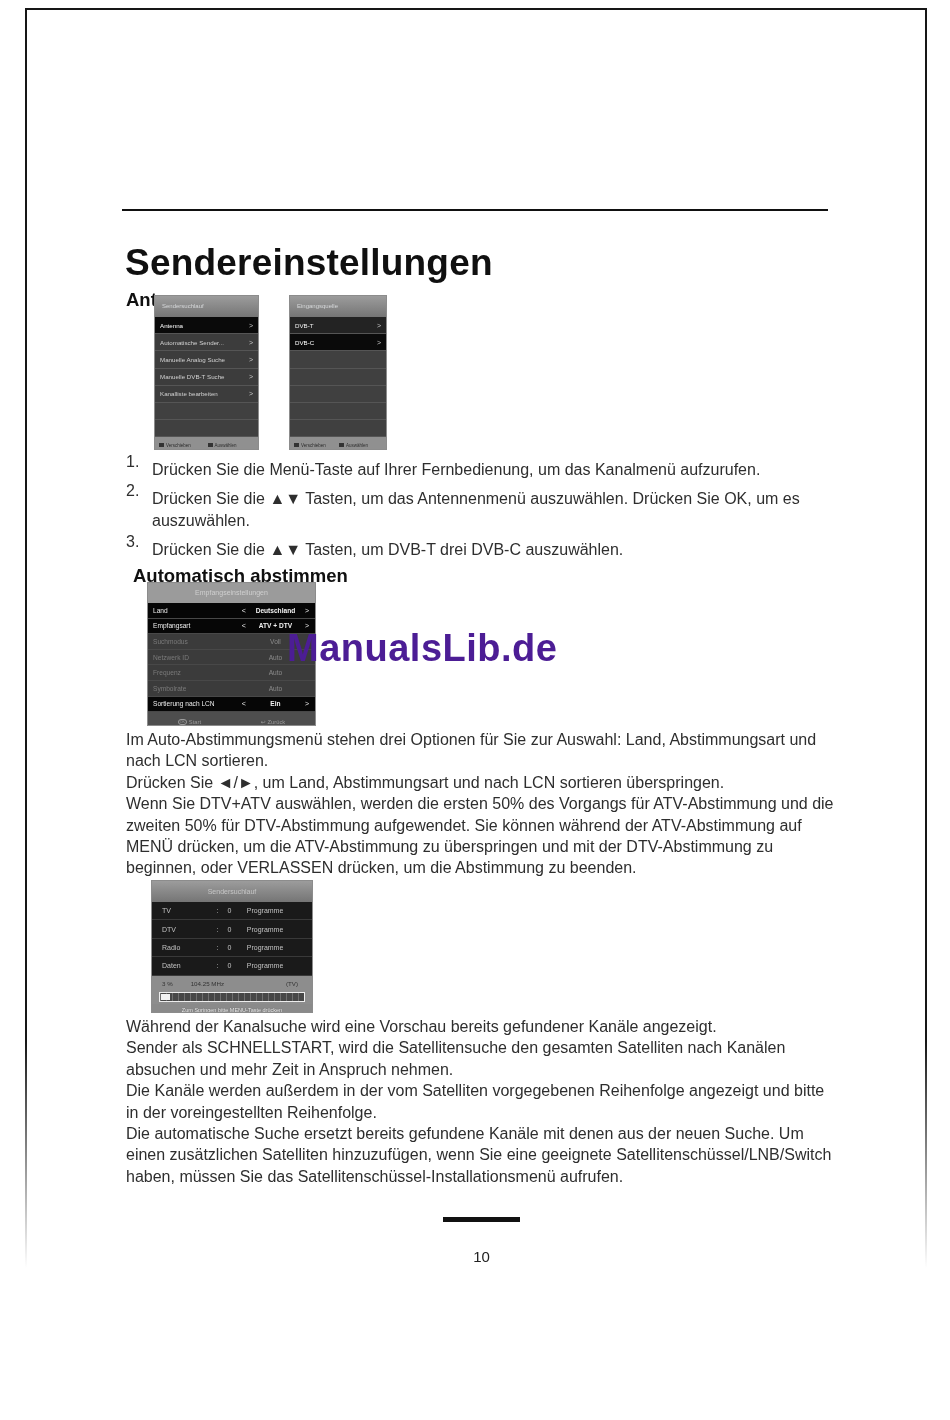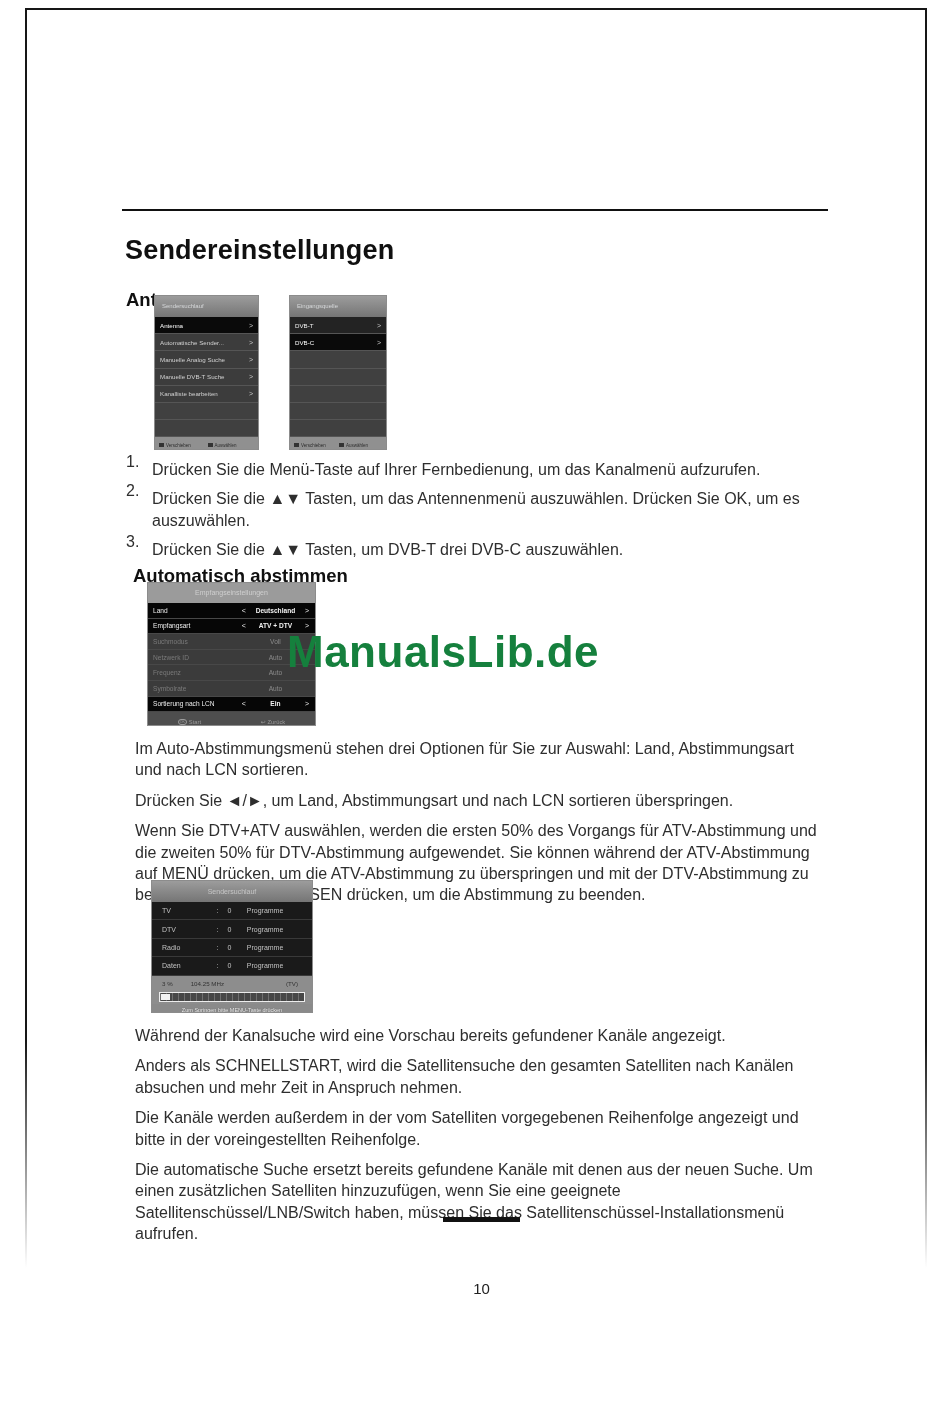--- a/index.html
+++ b/index.html
@@ -5,41 +5,41 @@
   html,body{margin:0;padding:0;}
   body{width:950px;height:1420px;background:#ffffff;font-family:"Liberation Sans",sans-serif;color:#2b2b2b;}
   .page{position:relative;width:950px;height:1420px;background:#fff;overflow:hidden;}
 
   
   .frame-top{position:absolute;left:25px;top:8px;width:902px;height:2px;background:#161616;}
   .frame-left{position:absolute;left:25px;top:8px;width:2px;height:1260px;background:linear-gradient(#161616 82%,rgba(22,22,22,0));}
   .frame-right{position:absolute;left:925px;top:8px;width:2px;height:1260px;background:linear-gradient(#161616 82%,rgba(22,22,22,0));}
 
   .title-rule{position:absolute;left:122px;top:209px;width:706px;height:2px;background:#111;}
-  .page-title{position:absolute;left:125px;top:217px;font-size:27px;font-weight:bold;color:#101010;letter-spacing:0.2px;}
+  .page-title{position:absolute;left:125px;top:217px;font-size:37px;font-weight:bold;color:#101010;letter-spacing:0.2px;}
   .sec-heading{position:absolute;font-size:18.5px;font-weight:bold;color:#101010;}
   .h-antenne{left:126px;top:274px;}
   .h-auto{left:133px;top:550px;}
 
   .bodytext{font-size:16px;line-height:21.4px;color:#2e2e2e;}
   .steps{position:absolute;left:126px;top:451px;width:708px;}
   .step{display:flex;}
   .step .num{flex:none;width:26px;}
   .step .txt{flex:1;margin-top:8px;}
   .paras{position:absolute;width:708px;left:126px;}
-  .paras p{margin:9px;}
+  .paras p{margin:0;}
   .blockA{top:729px;}
   .blockB{top:1016px;}
 
   
   .pg-bar{position:absolute;left:443px;top:1217px;width:77px;height:5px;background:#111;}
-  .pg-num{position:absolute;left:443px;top:1280px;width:77px;text-align:center;font-size:15px;color:#222;}
-
-  
-  .watermark{position:absolute;left:287px;top:627px;font-size:44px;font-weight:bold;color:#15803d;letter-spacing:0.5px;z-index:6;}
+  .pg-num{position:absolute;left:443px;top:1248px;width:77px;text-align:center;font-size:15px;color:#222;}
+
+  
+  .watermark{position:absolute;left:287px;top:627px;font-size:38px;font-weight:bold;color:#4c1d95;letter-spacing:0.5px;z-index:6;}
 
   
   .shot{position:absolute;background:#3c3c3c;box-shadow:0 0 0 1px #8c8c8c;overflow:hidden;z-index:2;}
   .tv-header{background:linear-gradient(#9c9c9c,#757575);color:#d6d8da;overflow:hidden;}
   .s1{left:155px;top:296px;width:103px;height:153px;}
   .s2{left:290px;top:296px;width:96px;height:153px;}
   .s1 .tv-header,.s2 .tv-header{height:21px;font-size:6px;line-height:21px;padding-left:7px;}
   .menu-row{height:16.2px;display:flex;align-items:center;padding:0 5px;font-size:6.2px;color:#d2d2d2;background:#3c3c3c;border-bottom:1px solid #555;}
   .menu-row .arrow{margin-left:auto;color:#c8c8c8;font-size:7px;}
   .menu-row.sel{background:#0a0a0a;color:#fff;}
@@ -302,21 +302,21 @@
     <div class="scan-barwrap">
       <div class="scan-bar">
         <div class="scan-fill"></div>
       </div>
     </div>
     <div class="scan-hint">Zum Springen bitte MENU-Taste drücken</div>
   </div>
 
   <div class="paras blockB bodytext">
     <p>Während der Kanalsuche wird eine Vorschau bereits gefundener Kanäle angezeigt.</p>
-    <p>Anders als SCHNELLSTART, wird die Satellitensuche den gesamten Satelliten nach Kanälen absuchen und mehr Zeit in Anspruch nehmen.</p>
+    <p>Sender als SCHNELLSTART, wird die Satellitensuche den gesamten Satelliten nach Kanälen absuchen und mehr Zeit in Anspruch nehmen.</p>
     <p>Die Kanäle werden außerdem in der vom Satelliten vorgegebenen Reihenfolge angezeigt und bitte in der voreingestellten Reihenfolge.</p>
     <p>Die automatische Suche ersetzt bereits gefundene Kanäle mit denen aus der neuen Suche. Um einen zusätzlichen Satelliten hinzuzufügen, wenn Sie eine geeignete Satellitenschüssel/LNB/Switch haben, müssen Sie das Satellitenschüssel-Installationsmenü aufrufen.</p>
   </div>
 
   <div class="pg-bar"></div>
   <div class="pg-num">10</div>
 
 </div>
 
 </body></html>

